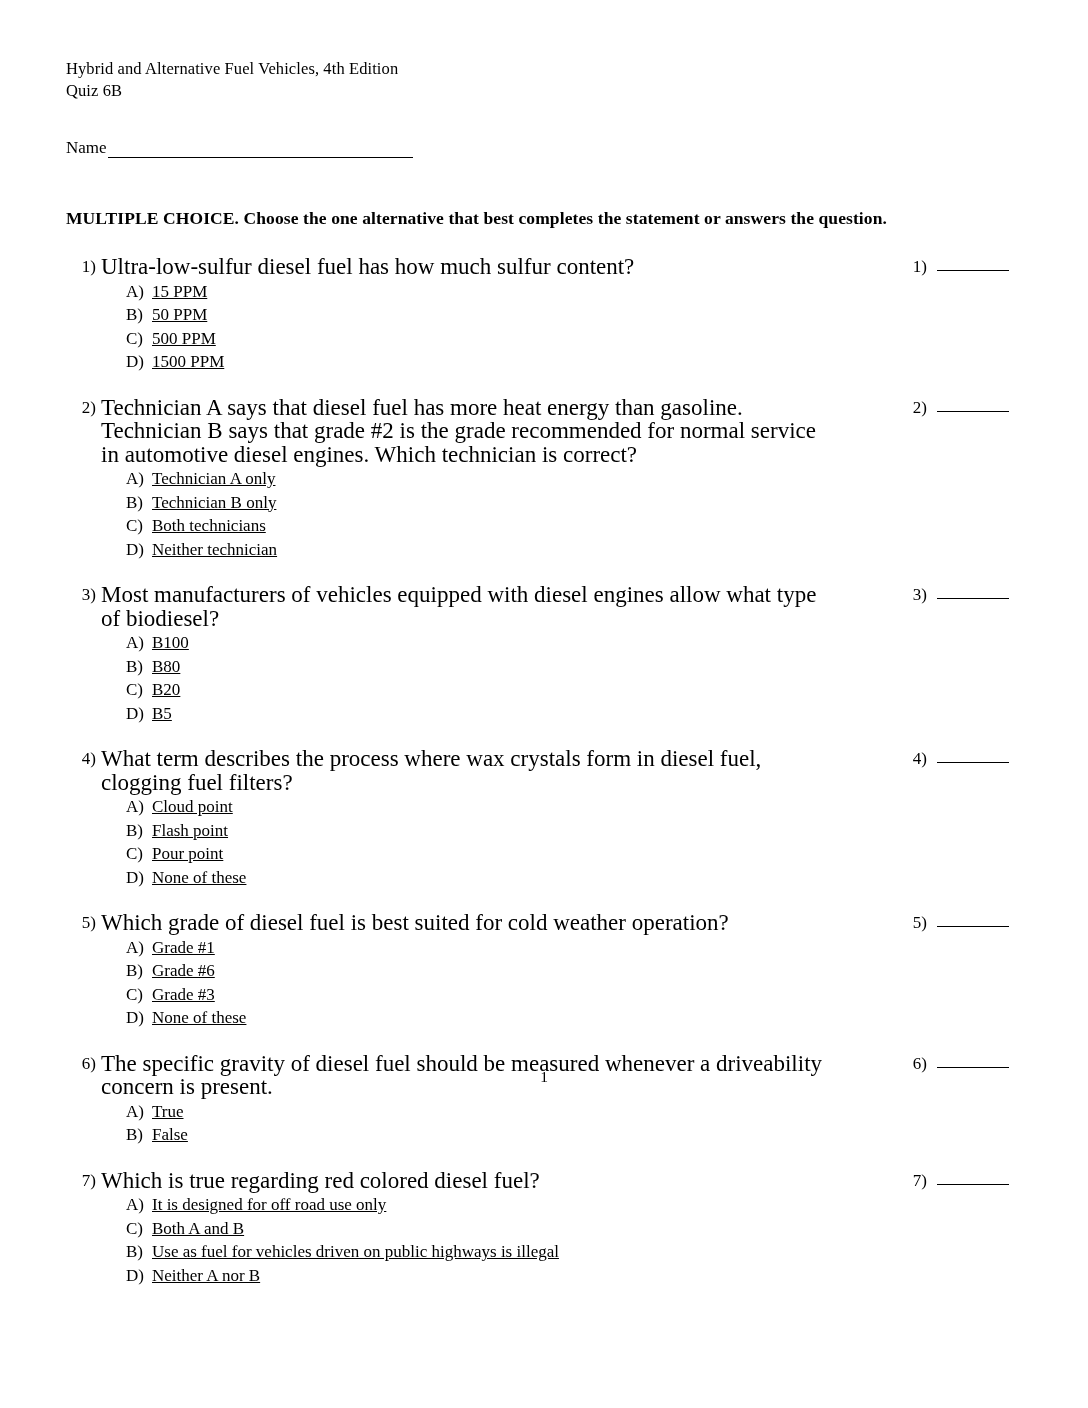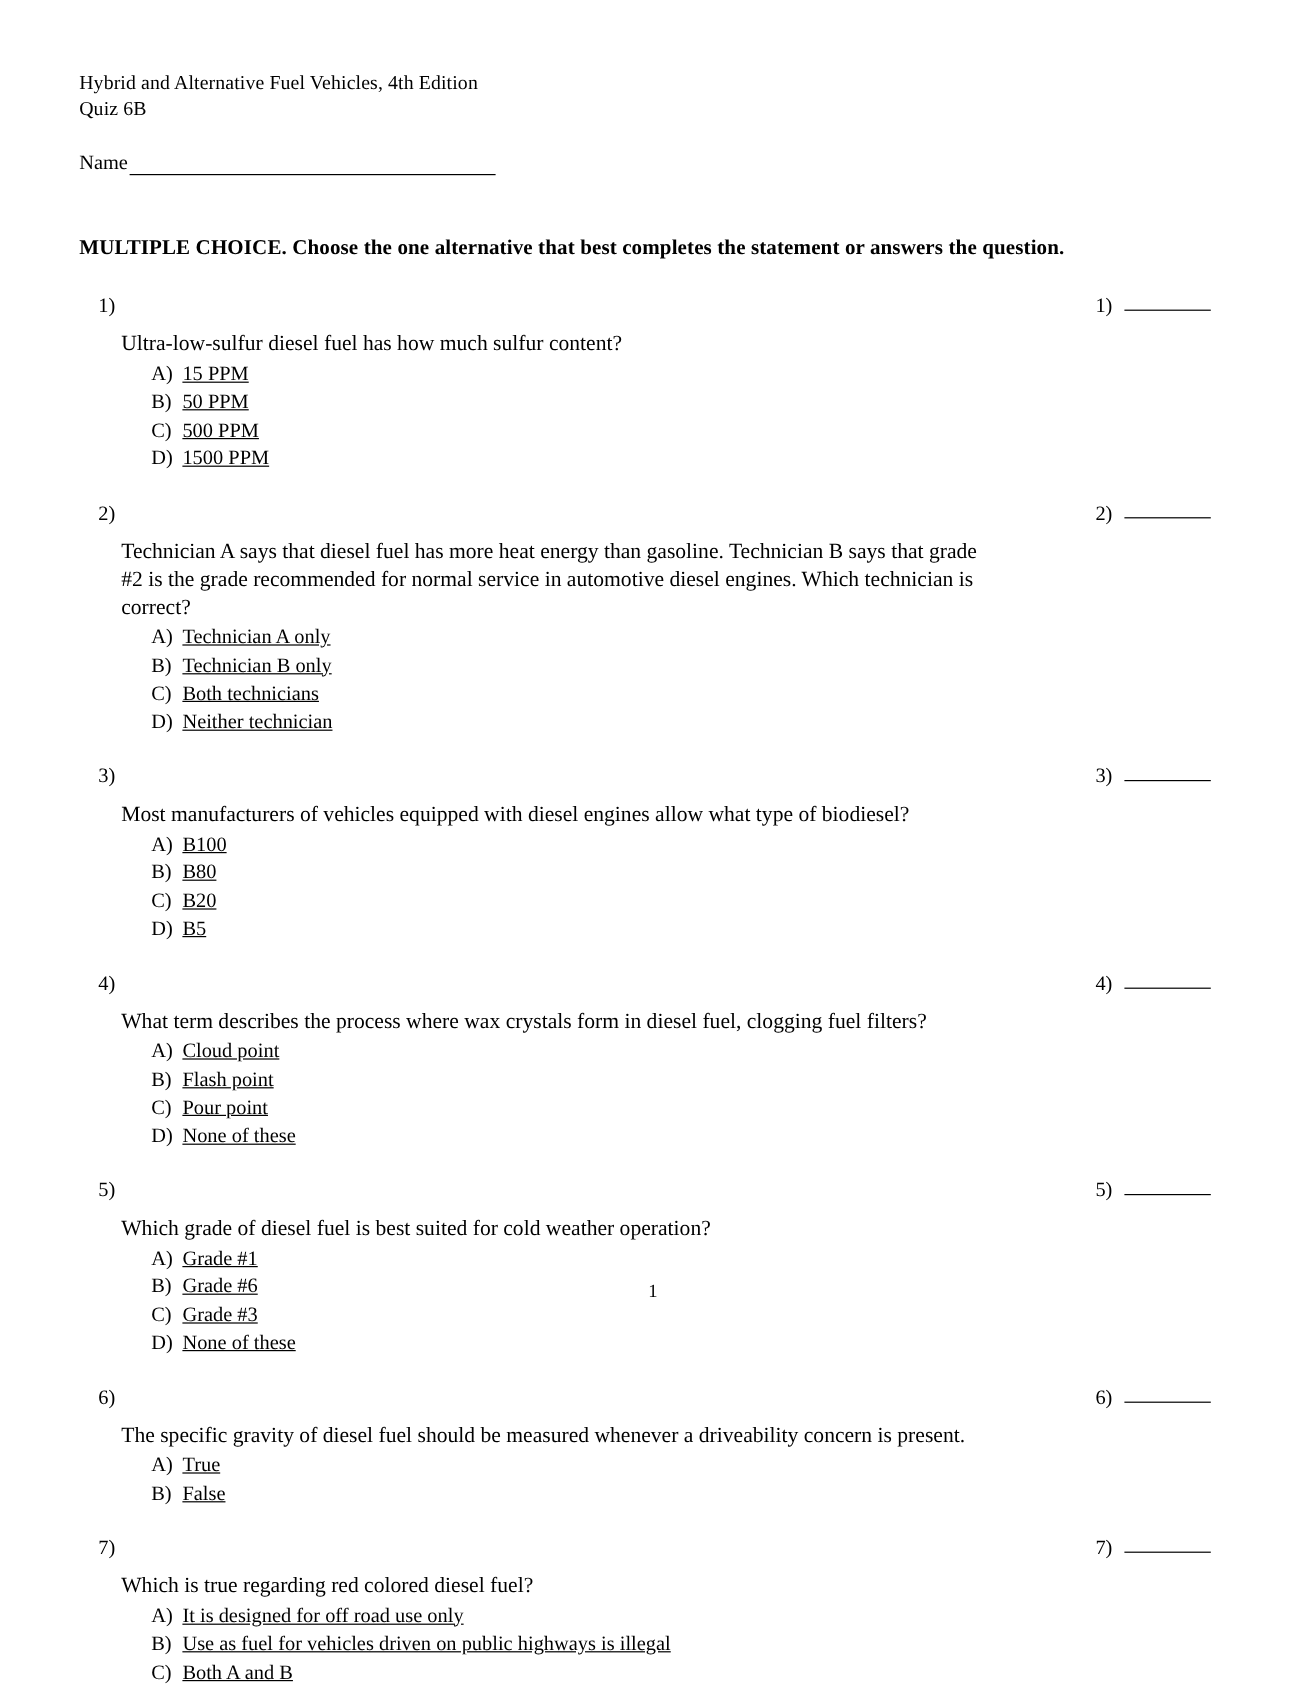--- a/index.html
+++ b/index.html
@@ -21,21 +21,21 @@
     height: 1144px;
     box-sizing: border-box;
     padding: 58px 62px 0 66px;
   }
   .header-line {
     font-size: 16.5px;
     line-height: 22px;
     letter-spacing: 0.1px;
   }
   .name-row {
-    margin-top: 24px;
+    margin-top: 36px;
     font-size: 17px;
     display: flex;
     align-items: flex-end;
   }
   .name-label {
     font-size: 17px;
   }
   .name-blank {
     display: inline-block;
     width: 305px;
@@ -62,25 +62,24 @@
   }
   .qnum {
     width: 30px;
     text-align: right;
     flex: 0 0 30px;
     font-size: 17px;
     line-height: 23.5px;
   }
   .qtext {
     flex: 1 1 auto;
-    font-size: 18px;
+    font-size: 23px;
     line-height: 23.5px;
     padding-left: 5px;
     max-width: 730px;
-    margin-top: 32px;
   }
   .answer-slot {
     position: absolute;
     right: 0;
     top: 0;
     width: 125px;
     display: flex;
     align-items: flex-start;
     justify-content: flex-start;
     font-size: 17px;
@@ -231,22 +230,22 @@
           <span class="answer-blank"></span>
         </div>
       </div>
       <div class="qblock">
         <div class="qrow">
           <div class="qnum">7)</div>
           <div class="qtext">Which is true regarding red colored diesel fuel?</div>
         </div>
         <div class="choices">
           <div class="choice"><span class="lab">A)</span><span>It is designed for off road use only</span></div>
+          <div class="choice"><span class="lab">C)</span><span>Both A and B</span></div>
           <div class="choice"><span class="lab">B)</span><span>Use as fuel for vehicles driven on public highways is illegal</span></div>
-          <div class="choice"><span class="lab">C)</span><span>Both A and B</span></div>
           <div class="choice"><span class="lab">D)</span><span>Neither A nor B</span></div>
         </div>
         <div class="answer-slot">
           <span class="answer-num">7)</span>
           <span class="answer-blank"></span>
         </div>
       </div>
     </div>
 
   <div class="footer">1</div>

